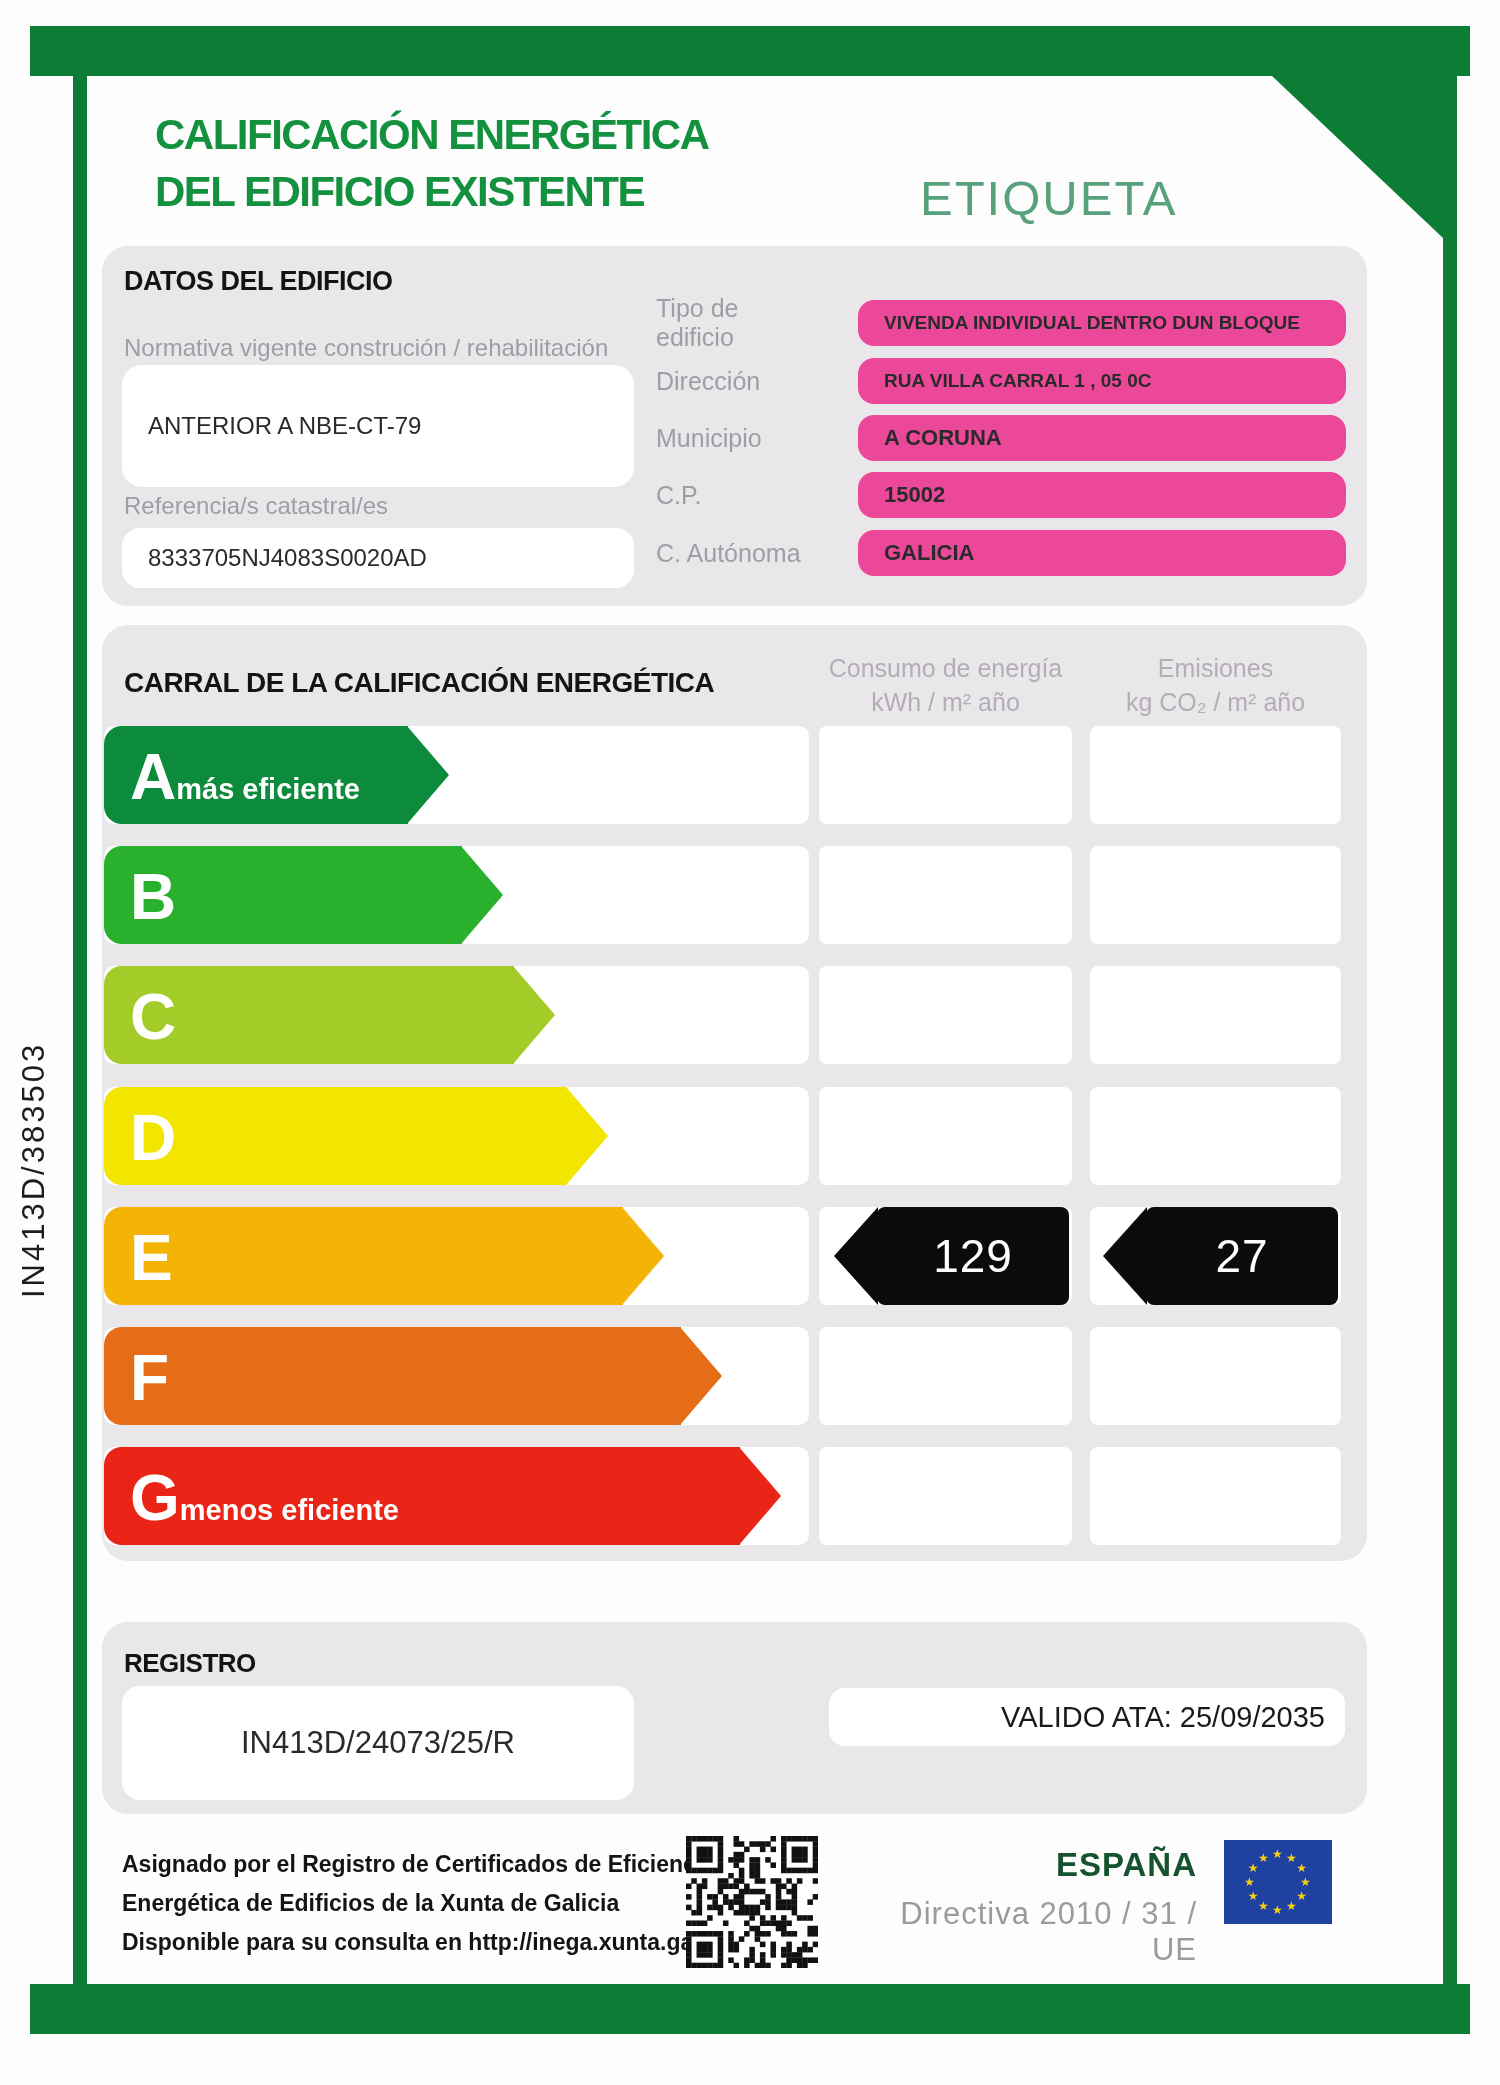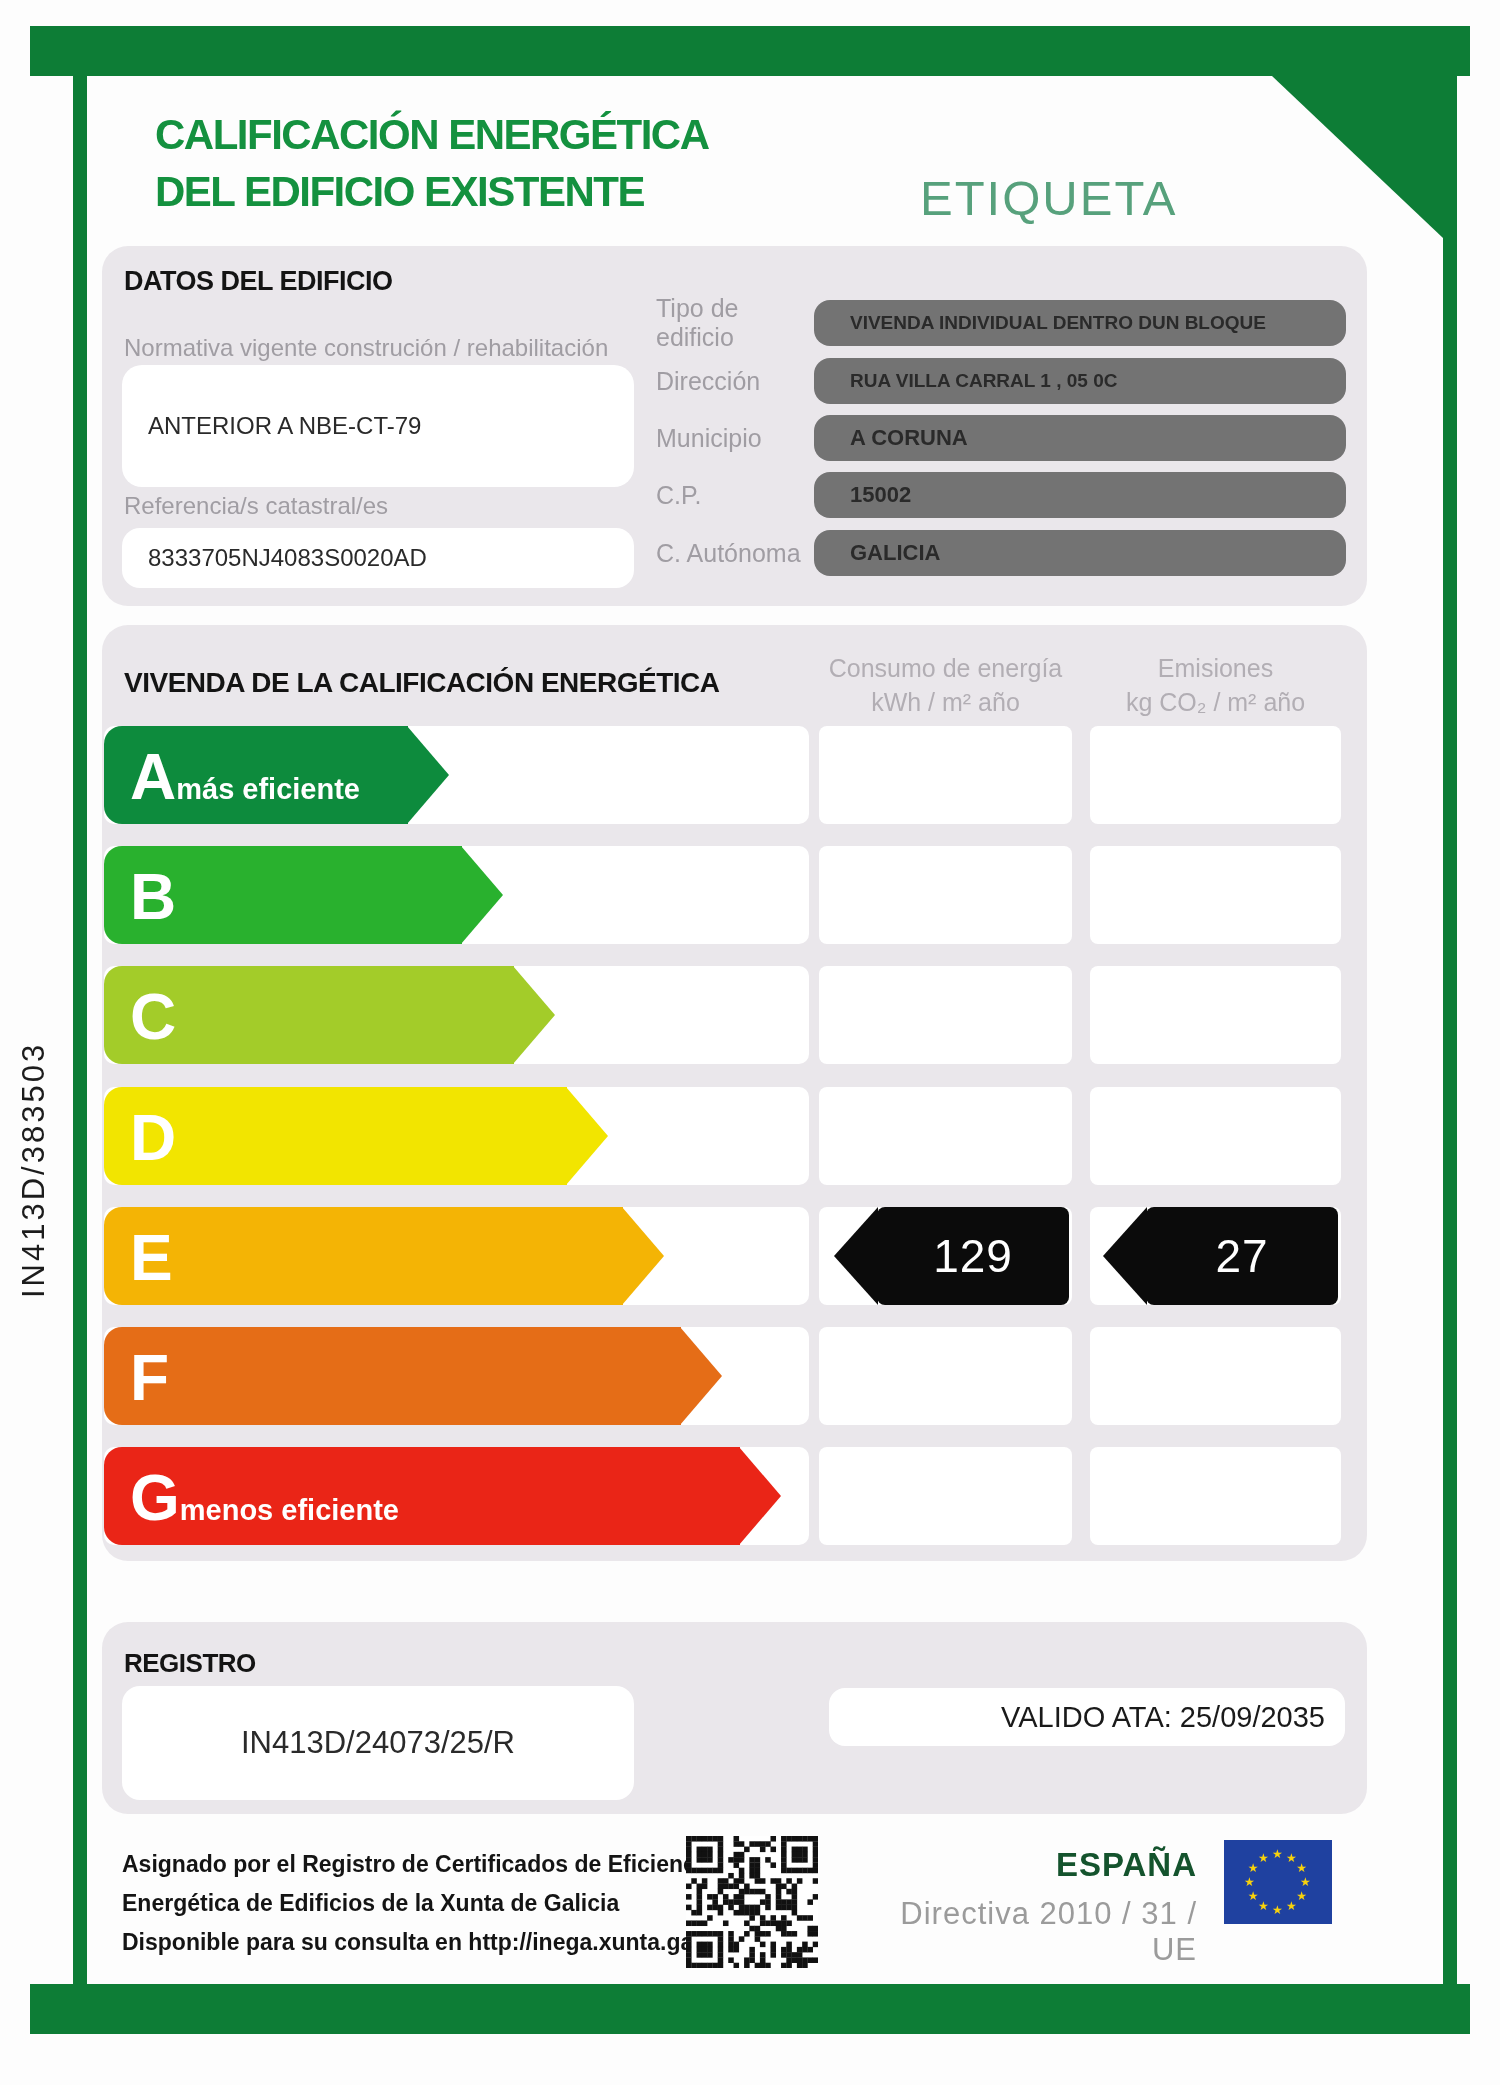--- a/index.html
+++ b/index.html
@@ -37,22 +37,22 @@
   .normativa-label{position:absolute;left:22px;top:88px;}
   .normativa-box{position:absolute;left:20px;top:119px;width:512px;height:122px;background:#fff;
                  border-radius:20px;display:flex;align-items:center;}
   .normativa-box span{margin-left:26px;font-size:24px;color:#2a2a2a;}
   .catastral-label{position:absolute;left:22px;top:246px;}
   .catastral-box{position:absolute;left:20px;top:282px;width:512px;height:60px;background:#fff;
                  border-radius:18px;display:flex;align-items:center;}
   .catastral-box span{margin-left:26px;font-size:24px;color:#2a2a2a;}
   .field{position:absolute;left:554px;width:690px;height:46px;display:flex;align-items:center;}
   .flabel{width:158px;flex:none;color:#a09da3;font-size:25px;}
-  .fbox{flex:1;height:46px;background:#737373;border-radius:16px;display:flex;align-items:center;
-        padding-left:36px;font-weight:bold;color:#2a2a2a;font-size:22px;}
+  .fbox{flex:1;height:46px;background:#ec4899;border-radius:16px;display:flex;align-items:center;
+        padding-left:26px;font-weight:bold;color:#2a2a2a;font-size:22px;margin-left:44px;}
   .fbox.small{font-size:19px;}
 
   
   .scale{top:625px;height:936px;}
   .scale .panel-heading{top:42px;font-size:28px;}
   .colhead{position:absolute;top:26px;text-align:center;color:#b2aeb4;font-size:25px;line-height:34px;}
   .colhead.c1{left:717px;width:253px;}
   .colhead.c2{left:988px;width:251px;}
   .row{position:absolute;left:0;width:1265px;height:98px;}
   .strip{position:absolute;left:2px;top:0;width:705px;height:98px;background:#fff;border-radius:10px;}
@@ -140,21 +140,21 @@
     <div class="flabel">C.P.</div>
     <div class="fbox">15002</div>
   </div>
   <div class="field" style="top:284px">
     <div class="flabel">C. Autónoma</div>
     <div class="fbox">GALICIA</div>
   </div>
 </section>
 
 <section class="panel scale">
-  <div class="panel-heading">VIVENDA DE LA CALIFICACIÓN ENERGÉTICA</div>
+  <div class="panel-heading">CARRAL DE LA CALIFICACIÓN ENERGÉTICA</div>
   <div class="colhead c1">
     <div>Consumo de energía</div>
     <div>kWh / m² año</div>
   </div>
   <div class="colhead c2">
     <div>Emisiones</div>
     <div>kg CO₂ / m² año</div>
   </div>
 
   <div class="row" style="top:101px">

